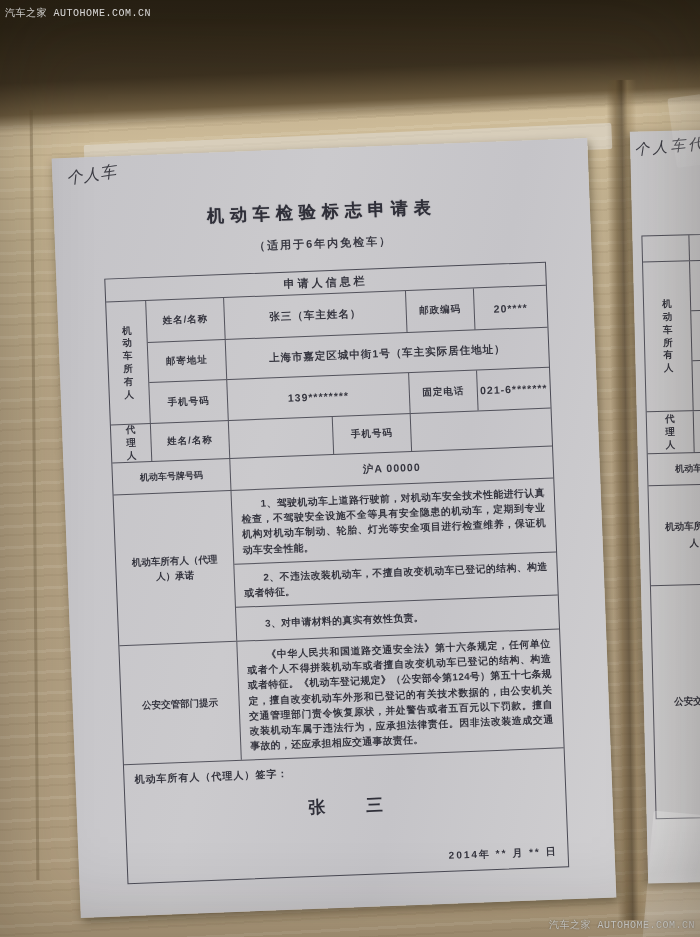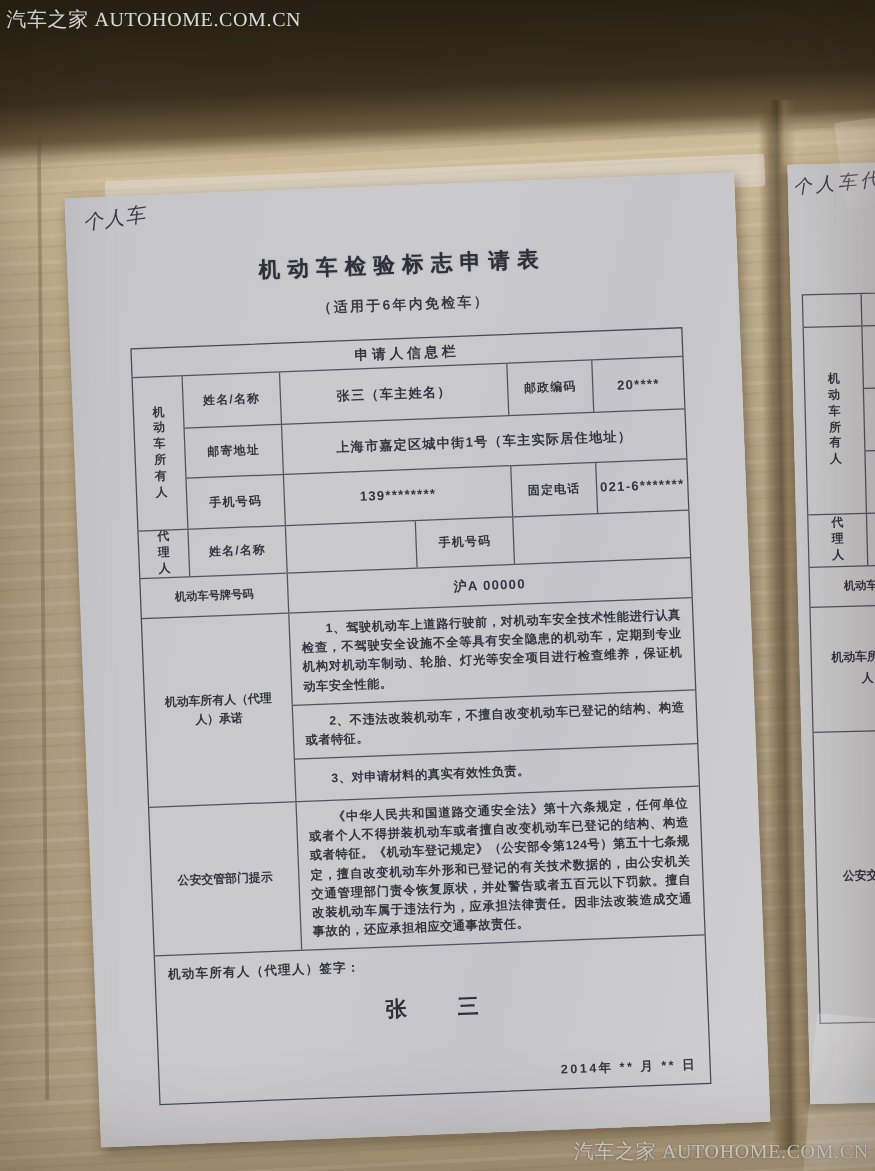--- a/index.html
+++ b/index.html
@@ -82,21 +82,21 @@
   .fsub div:last-child{border-bottom:none;}
   .fwide{width:118px;display:flex;align-items:center;justify-content:center;text-align:center;line-height:1.7;padding:0 8px;border-right:1px solid rgba(52,52,64,0.8);}
   
   .tape-br{position:absolute;right:-8px;bottom:-6px;width:60px;height:130px;
      background:linear-gradient(170deg,rgba(255,255,255,0.28),rgba(255,255,255,0.07) 45%,rgba(255,255,255,0.30) 75%,rgba(255,255,255,0.1));
      transform:rotate(5deg);border-radius:3px;}
   .tape-tr{position:absolute;right:-6px;top:96px;width:34px;height:70px;
      background:linear-gradient(160deg,rgba(255,255,255,0.22),rgba(255,255,255,0.05));
      transform:rotate(-8deg);border-radius:3px;}
   
-  .wm{position:absolute;font-size:16px;letter-spacing:0.5px;font-family:Liberation Serif, serif;}
+  .wm{position:absolute;font-size:10px;letter-spacing:0.5px;font-family:Liberation Mono, monospace;}
   .wm-top{left:5px;top:6px;color:#f2f2f2;}
   .wm-bottom{right:5px;bottom:5px;color:#d9d9d6;text-shadow:0 0 2px rgba(0,0,0,0.4);}
 </style>
 </head>
 <body>
 
 <div class="photo">
 
   <div class="wood-grain"></div>
   <div class="wall-top-shadow"></div>

